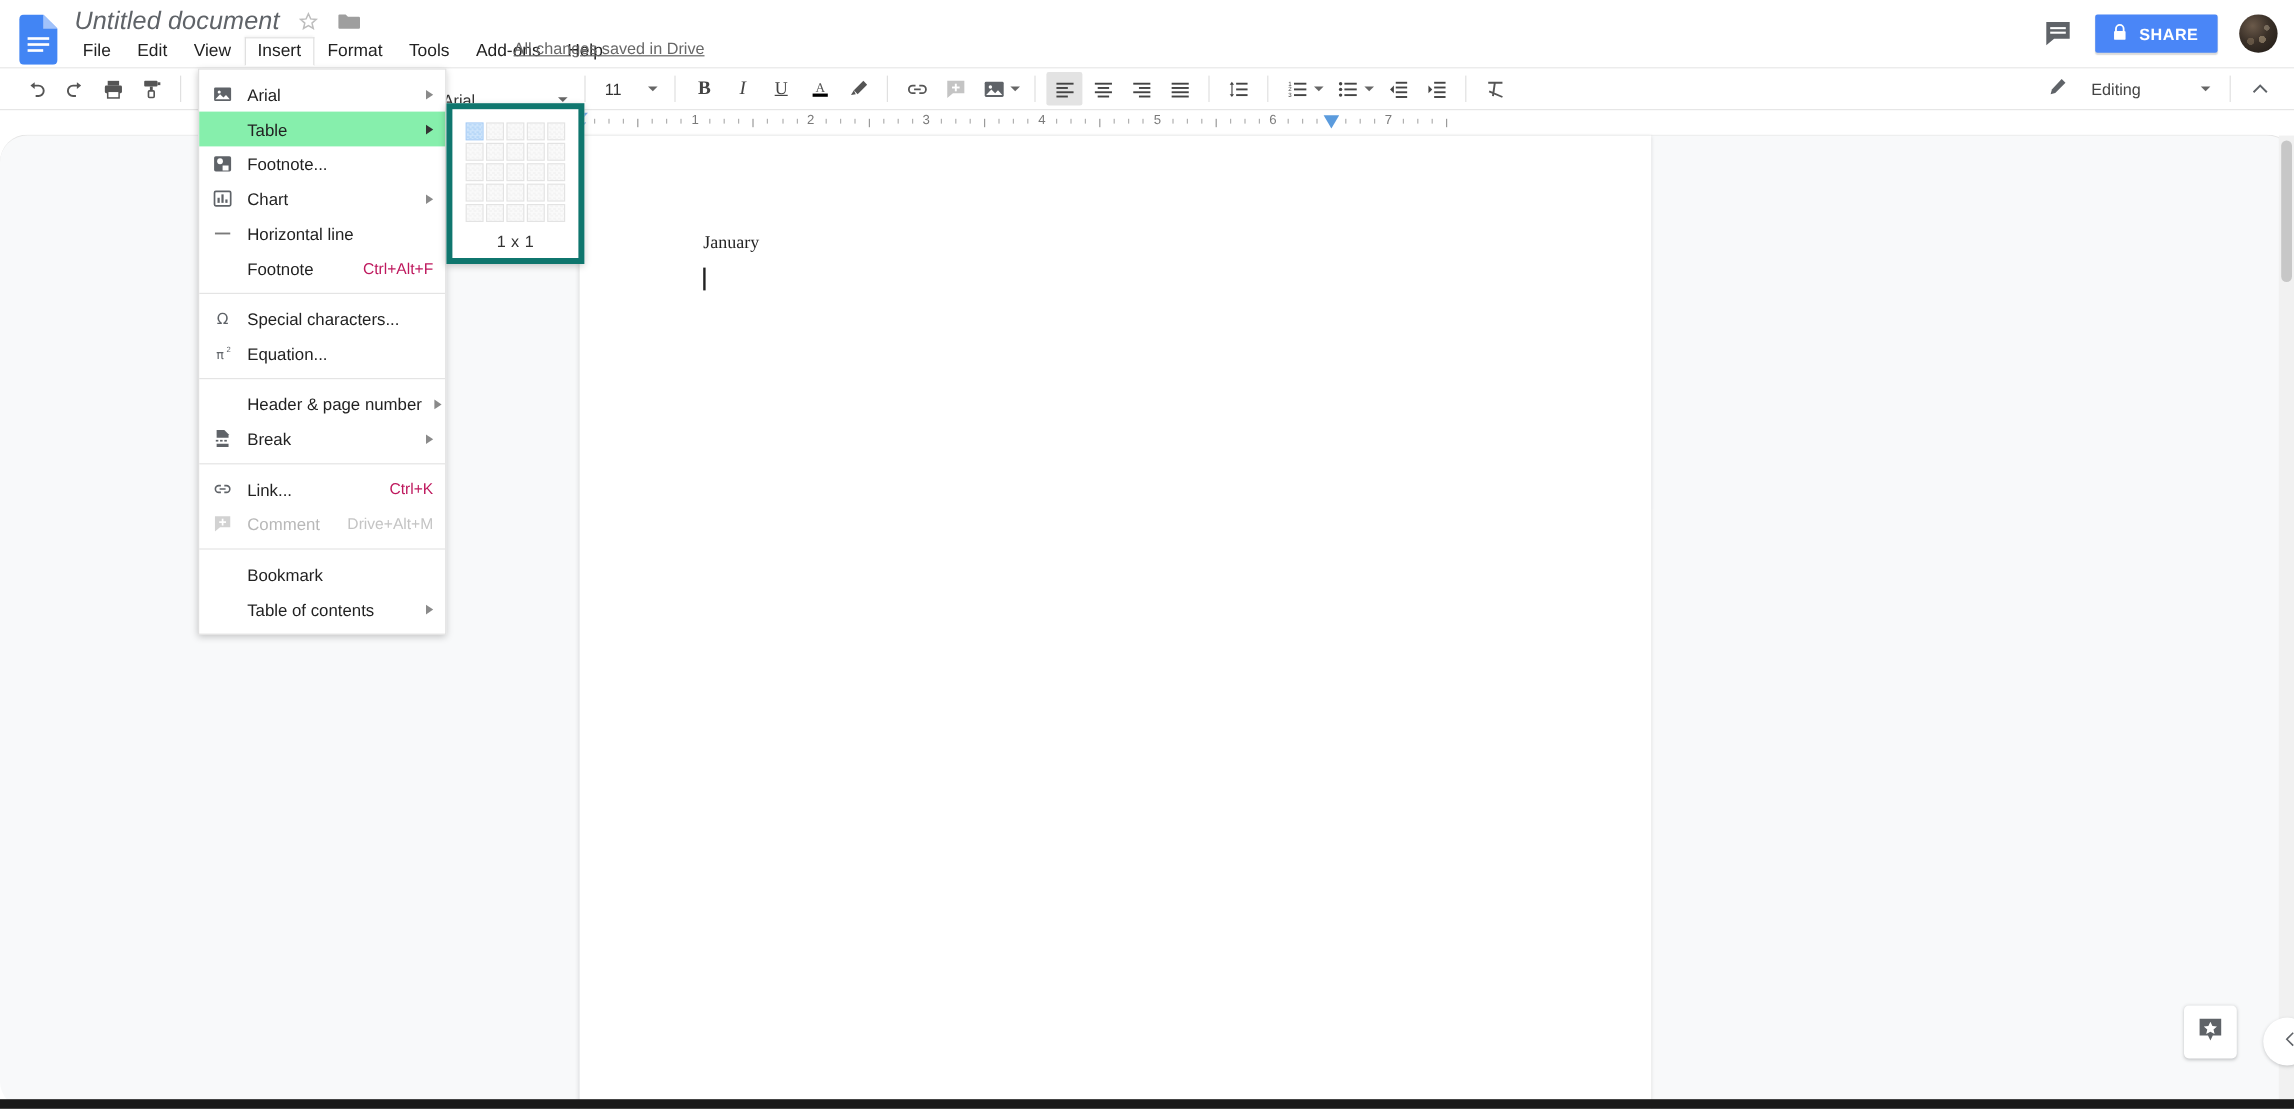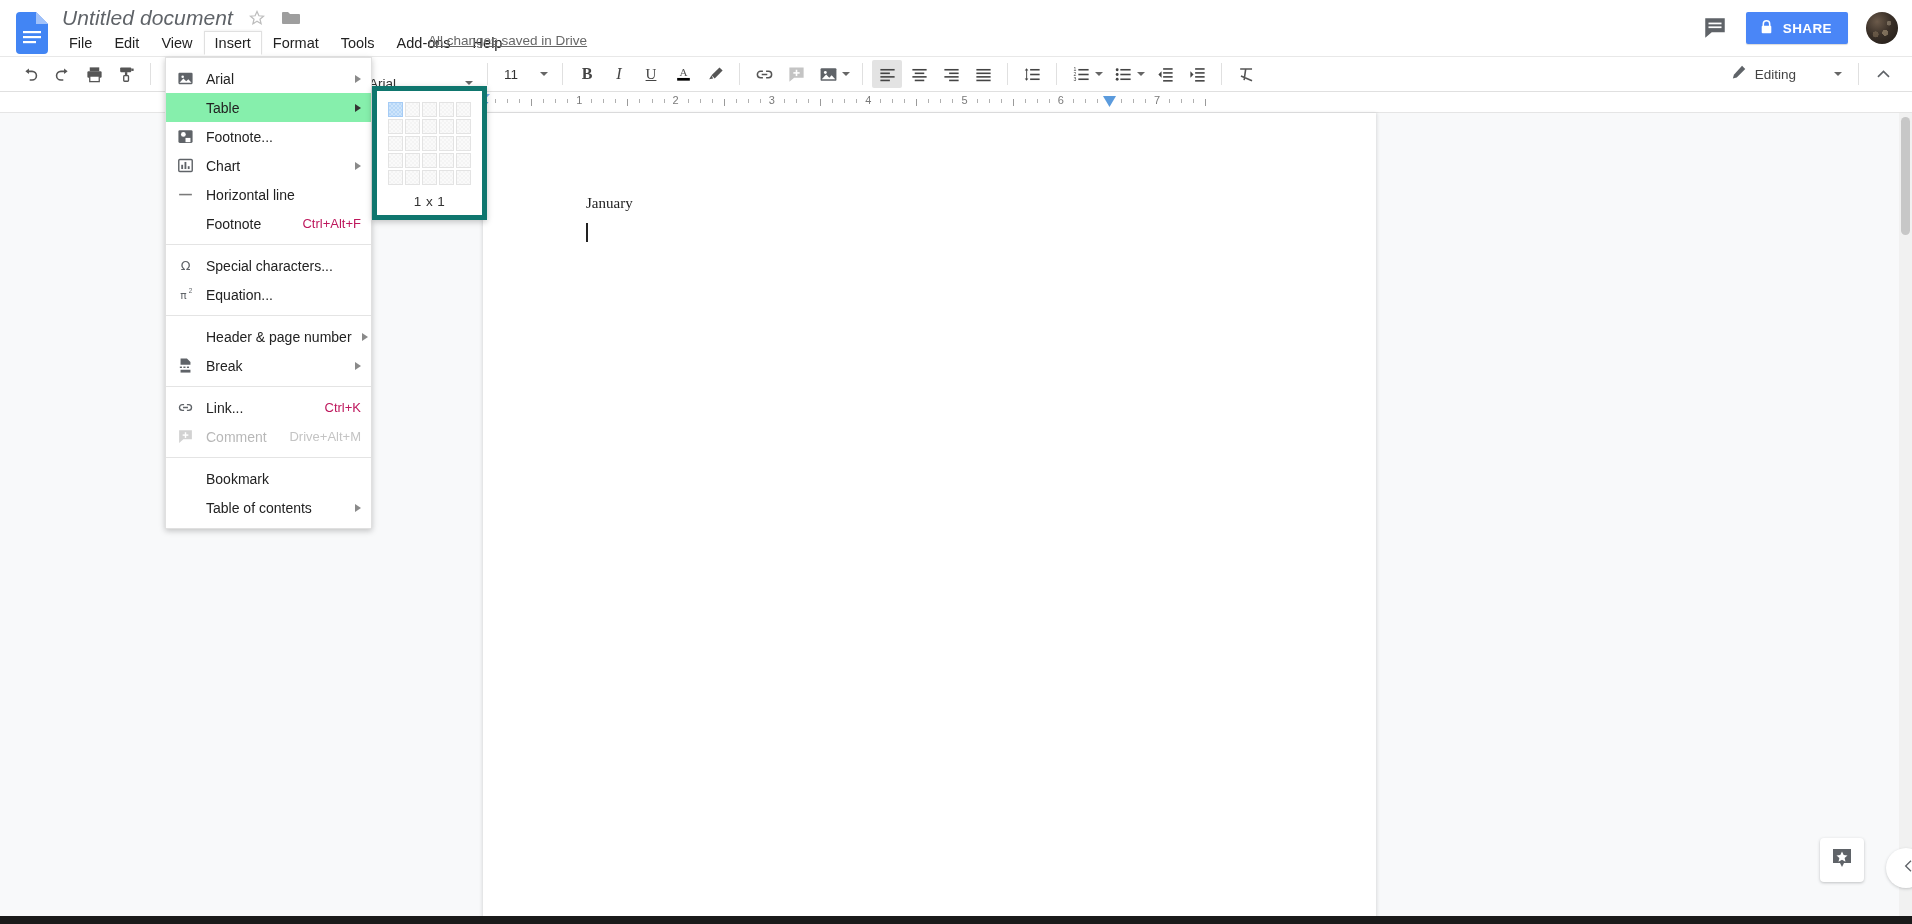--- a/index.html
+++ b/index.html
@@ -126,21 +126,21 @@
     cursor: pointer;
     margin-top: 18px;
   }
   .size-box {
     font-size: 13.5px; color: #333;
     width: 58px; display:flex; align-items:center; justify-content:space-between;
     padding: 0 6px 0 8px; cursor: pointer;
   }
   .caret { width:0;height:0;border-left:4px solid transparent;border-right:4px solid transparent;border-top:4px solid #666; }
   .mode-box {
-    display:flex;align-items:center;gap:8px;
+    display:flex;align-items:center;gap:20px;
     font-size:13.5px;color:#444; padding:0 8px; cursor:pointer;
   }
 
   
   .ruler-wrap {
     position: absolute; top: 92px; left: 0;
     width: 1912px; height: 20px;
     background: #fff; overflow: hidden;
   }
   .ruler {
@@ -155,20 +155,21 @@
     font-size: 11px; color: #7a7a7a;
     transform: translateX(-50%);
   }
 
   
   .canvas {
     position: absolute; top: 112px; left: 0;
     width: 1912px; height: 812px;
     background: #f8f9fa;
     border-top: 1px solid #e5e5e5;
+    border-radius: 23px;
   }
   .page {
     position: absolute; left: 483px; top: 0;
     width: 893px; height: 1155px;
     background: #fff;
     box-shadow: 0 1px 3px 1px rgba(60,64,67,.16);
   }
   .doc-line {
     position: absolute; left: 103px; top: 82px;
     font-size: 15px; color: #222;

